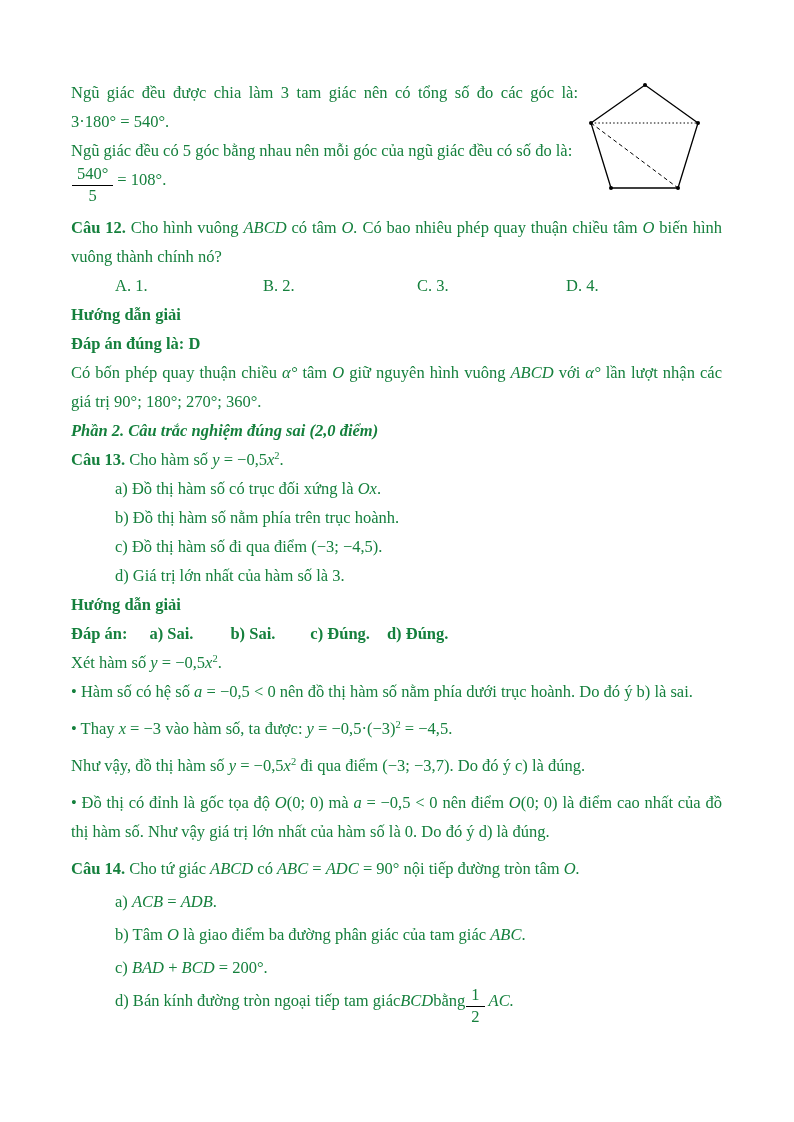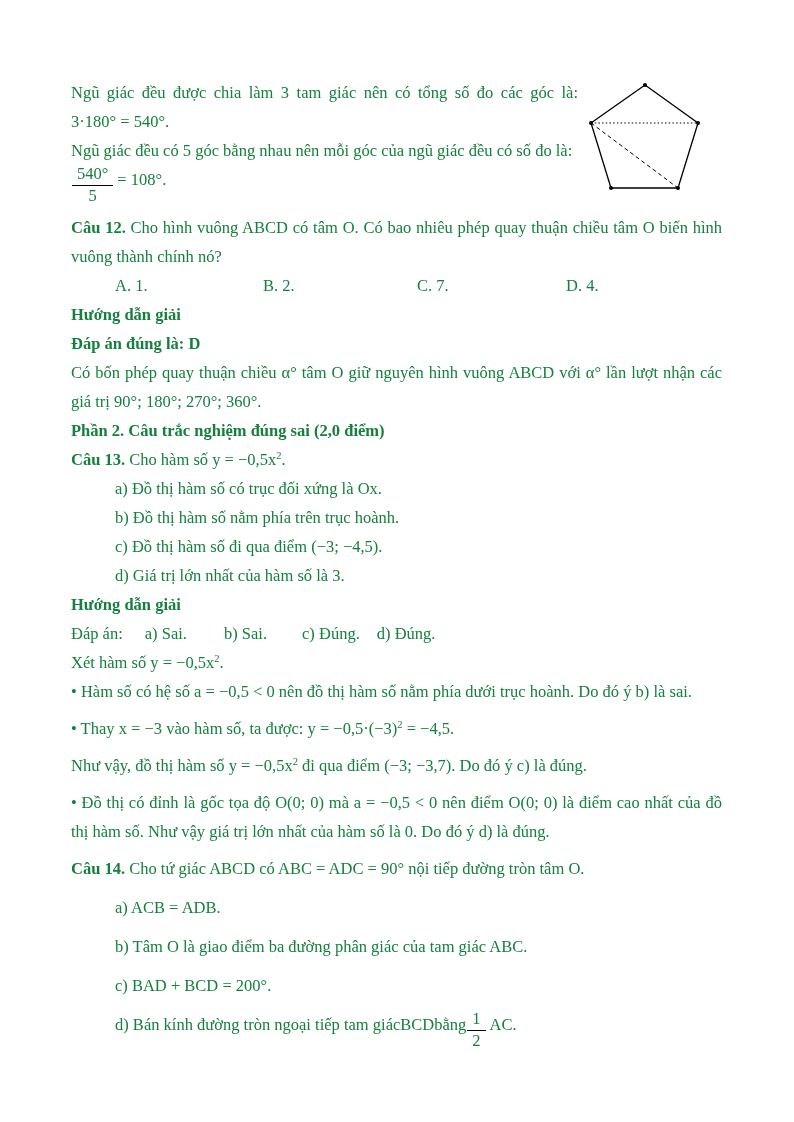--- a/index.html
+++ b/index.html
@@ -8,30 +8,30 @@
     font-family:"Liberation Serif", serif; font-size:16.5px; color:#15803d;
     overflow:hidden;
   }
   .content { position:absolute; left:71px; top:78px; width:651px; }
   .blk { line-height:29px; margin:0; }
   .j  { text-align:justify; }
   .jlast { text-align:justify; text-align-last:justify; }
   .w-pent { width:507px; }
   .ind { padding-left:44px; }
   .sp  { margin-top:8px; }
-  .sp2 { margin-top:10px; }
+  .sp2 { margin-top:4px; }
   .b { font-weight:700; }
-  .i { }
+  .i { font-style:italic; }
   .sup { font-size:10.5px; vertical-align:6px; line-height:0; }
   .frac { display:inline-block; vertical-align:middle; text-align:center; line-height:1.15; margin:0 4px 0 1px; }
   .frac .num { display:block; border-bottom:1px solid #000; padding:0 5px 1px; }
   .frac .den { display:block; padding-top:1px; }
   .frac-line { display:flex; align-items:flex-start; min-height:48px; }
   .options { padding-left:44px; display:grid; grid-template-columns:148px 154px 149px auto; }
-  .answers span { font-weight:400; }
+  .answers span { font-weight:700; }
   .answers span:nth-child(1){ margin-right:22px; }
   .answers span:nth-child(2){ margin-right:37px; }
   .answers span:nth-child(3){ margin-right:35px; }
   .answers span:nth-child(4){ margin-right:17px; }
   .pentagon-fig { position:absolute; left:583px; top:74px; width:126px; height:124px; }
 </style>
 </head>
 <body>
 
 <div class="page">
@@ -55,21 +55,21 @@
         <span class="frac">
           <span class="num">540°</span>
           <span class="den">5</span>
         </span>
         <span> = 108°.</span>
       </div>
     <div class="blk j"><span class="b">Câu 12. </span><span>Cho hình vuông </span><span class="i">ABCD</span><span> có tâm </span><span class="i">O.</span><span> Có bao nhiêu phép quay thuận chiều tâm </span><span class="i">O</span><span> biến hình vuông thành chính nó?</span></div>
     <div class="blk options">
         <span>A. 1.</span>
         <span>B. 2.</span>
-        <span>C. 7.</span>
+        <span>C. 3.</span>
         <span>D. 4.</span>
       </div>
     <div class="blk"><span class="b">Hướng dẫn giải</span></div>
     <div class="blk"><span class="b">Đáp án đúng là: D</span></div>
     <div class="blk j"><span>Có bốn phép quay thuận chiều </span><span class="i">α°</span><span> tâm </span><span class="i">O</span><span> giữ nguyên hình vuông </span><span class="i">ABCD</span><span> với </span><span class="i">α°</span><span> lần lượt nhận các giá trị 90°; 180°; 270°; 360°.</span></div>
     <div class="blk"><span class="b i">Phần 2. Câu trắc nghiệm đúng sai (2,0 điểm)</span></div>
     <div class="blk"><span class="b">Câu 13. </span><span>Cho hàm số </span><span class="i">y</span><span> = −0,5</span><span class="i">x</span><span class="sup">2</span><span>.</span></div>
     <div class="blk ind"><span>a) Đồ thị hàm số có trục đối xứng là </span><span class="i">Ox</span><span>.</span></div>
     <div class="blk ind"><span>b) Đồ thị hàm số nằm phía trên trục hoành.</span></div>
     <div class="blk ind"><span>c) Đồ thị hàm số đi qua điểm (−3; −4,5).</span></div>

